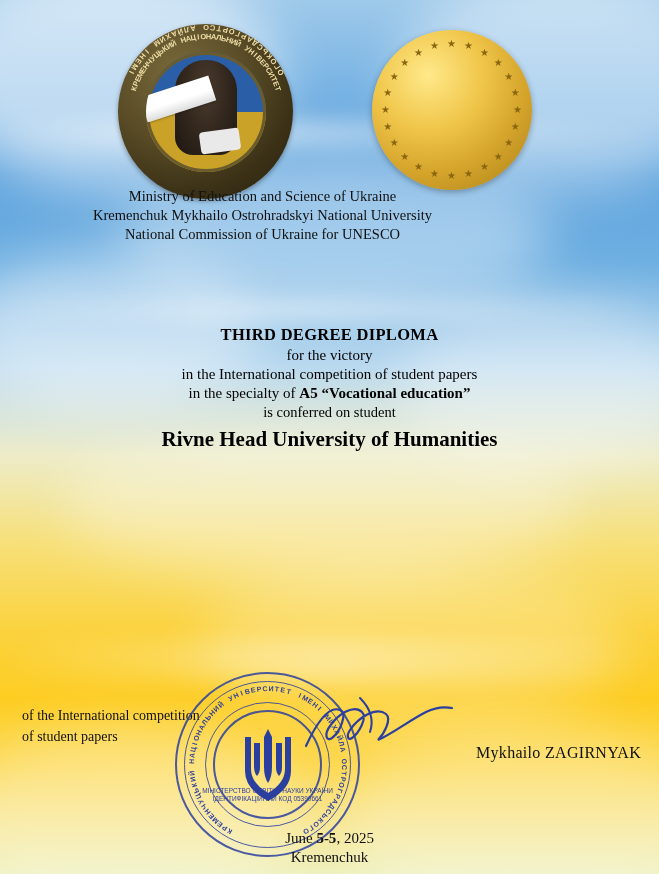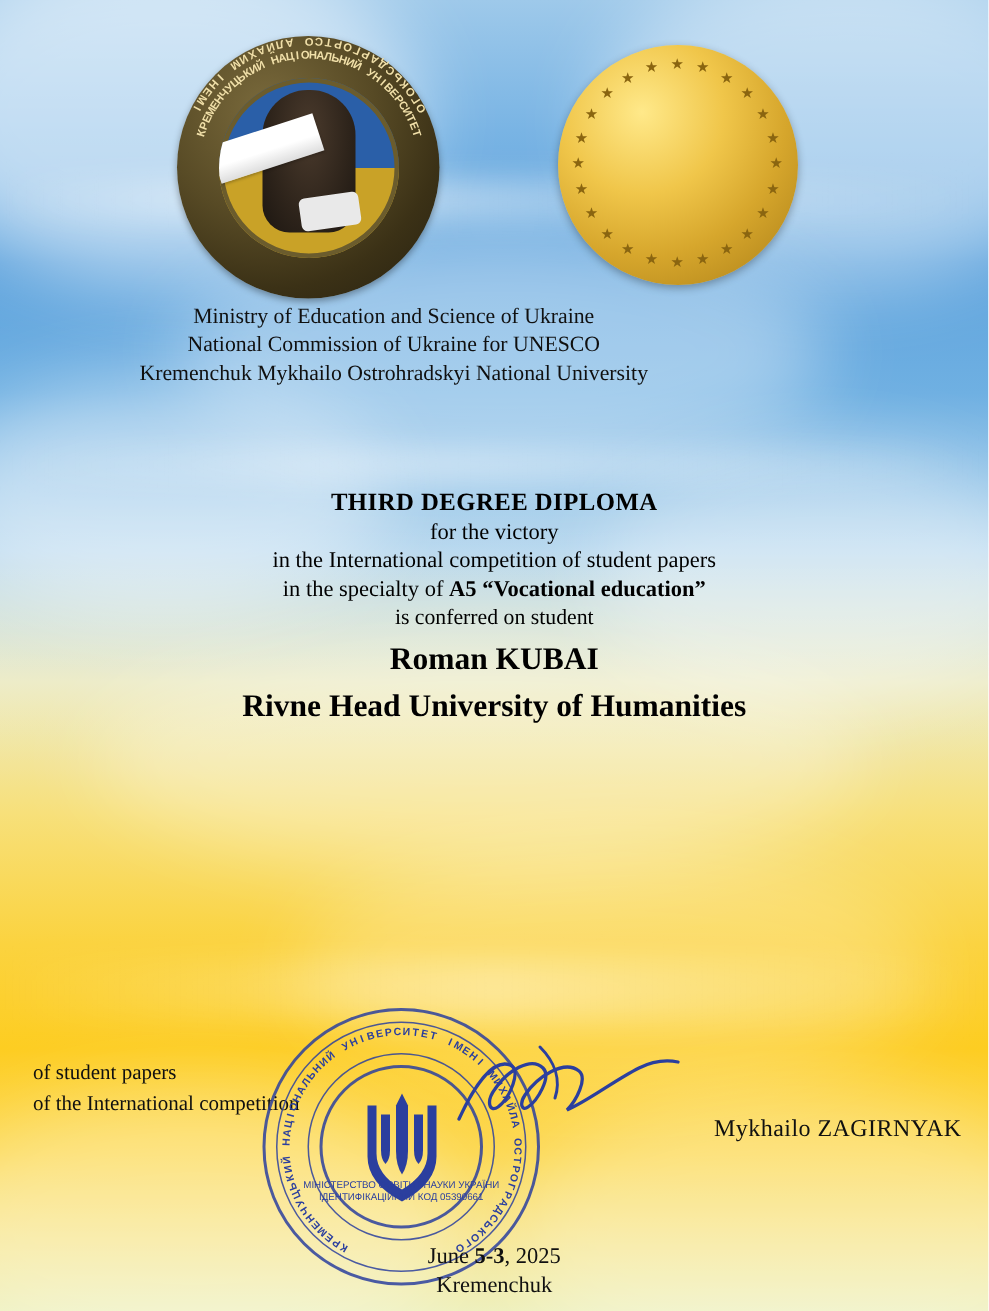--- a/index.html
+++ b/index.html
@@ -212,21 +212,21 @@
     font-size: 7.5px;
     font-weight: 700;
     color: #f3e3b0;
     transform-origin: 0 0;
     white-space: pre;
   }
 
   
   .org-block {
     position: absolute;
-    top: 202px;
+    top: 187px;
     left: 0;
     width: 525px;
     text-align: center;
     font-size: 14.5px;
     line-height: 19px;
     color: #101010;
   }
   .diploma-block {
     position: absolute;
     top: 325px;
@@ -496,37 +496,36 @@
             <div class="star" style="left: 21.331px; top: 21.331px;">★</div>
             <div class="star" style="left: 35px; top: 10.8423px;">★</div>
             <div class="star" style="left: 50.9179px; top: 4.2489px;">★</div>
           </div>
       </div>
 
     </div>
 
     <div class="org-block">
       <div>Ministry of Education and Science of Ukraine</div>
+      <div>Kremenchuk Mykhailo Ostrohradskyi National University</div>
       <div>National Commission of Ukraine for UNESCO</div>
-      <div>Kremenchuk Mykhailo Ostrohradskyi National University</div>
     </div>
 
     <div class="diploma-block">
       <div class="diploma-title">THIRD DEGREE DIPLOMA</div>
       <div class="for-victory">for the victory</div>
       <div class="line-comp">in the International competition of student papers</div>
       <div class="line-spec"><span>in the specialty of </span><b>A5 “Vocational education”</b></div>
       <div class="conferred">is conferred on student</div>
-      <div class="student-name">Roman KUBAI</div>
       <div class="student-org">Rivne Head University of Humanities</div>
     </div>
 
     <div class="sig-left">
+      <div>of the International competition</div>
       <div>of student papers</div>
-      <div>of the International competition</div>
     </div>
 
     <div class="stamp">
       <div class="ring r1"></div>
       <div class="ring r2"></div>
       <div class="ring r3"></div>
       <div class="ring r4"></div>
       <div class="stamp-text" id="stamp-ring">
           <span style="font-size: 7px; color: rgb(43, 63, 158); transform: rotate(-150deg) translate(0px, -80px) translateX(-50%);">К</span>
           <span style="font-size: 7px; color: rgb(43, 63, 158); transform: rotate(-145.522deg) translate(0px, -80px) translateX(-50%);">Р</span>
@@ -607,17 +606,17 @@
 ІДЕНТИФІКАЦІЙНИЙ КОД 05390661</div>
     </div>
 
     <svg class="signature" viewBox="0 0 160 70">
       <path d="M6 56 C18 30, 30 16, 40 20 C48 23, 40 42, 32 48 C26 52, 24 44, 30 36 C38 24, 54 14, 62 22 C68 28, 58 44, 52 48 C48 51, 46 46, 50 40 C58 28, 76 16, 86 24 C92 29, 84 44, 78 50 C92 44, 110 30, 126 22 C134 18, 142 16, 152 18" fill="none" stroke="#2b3f9e" stroke-width="2.2" stroke-linecap="round"></path>
       <path d="M60 8 C70 18, 74 30, 70 42" fill="none" stroke="#2b3f9e" stroke-width="2" stroke-linecap="round"></path>
     </svg>
 
     <div class="sig-name">Mykhailo  ZAGIRNYAK</div>
 
-    <div class="date-line"><span>June </span><b>5-3</b><span>, 2025</span></div>
+    <div class="date-line"><span>June </span><b>5-5</b><span>, 2025</span></div>
     <div class="city-line">Kremenchuk</div>
 
   </div>
 </div>
 
 </body></html>

